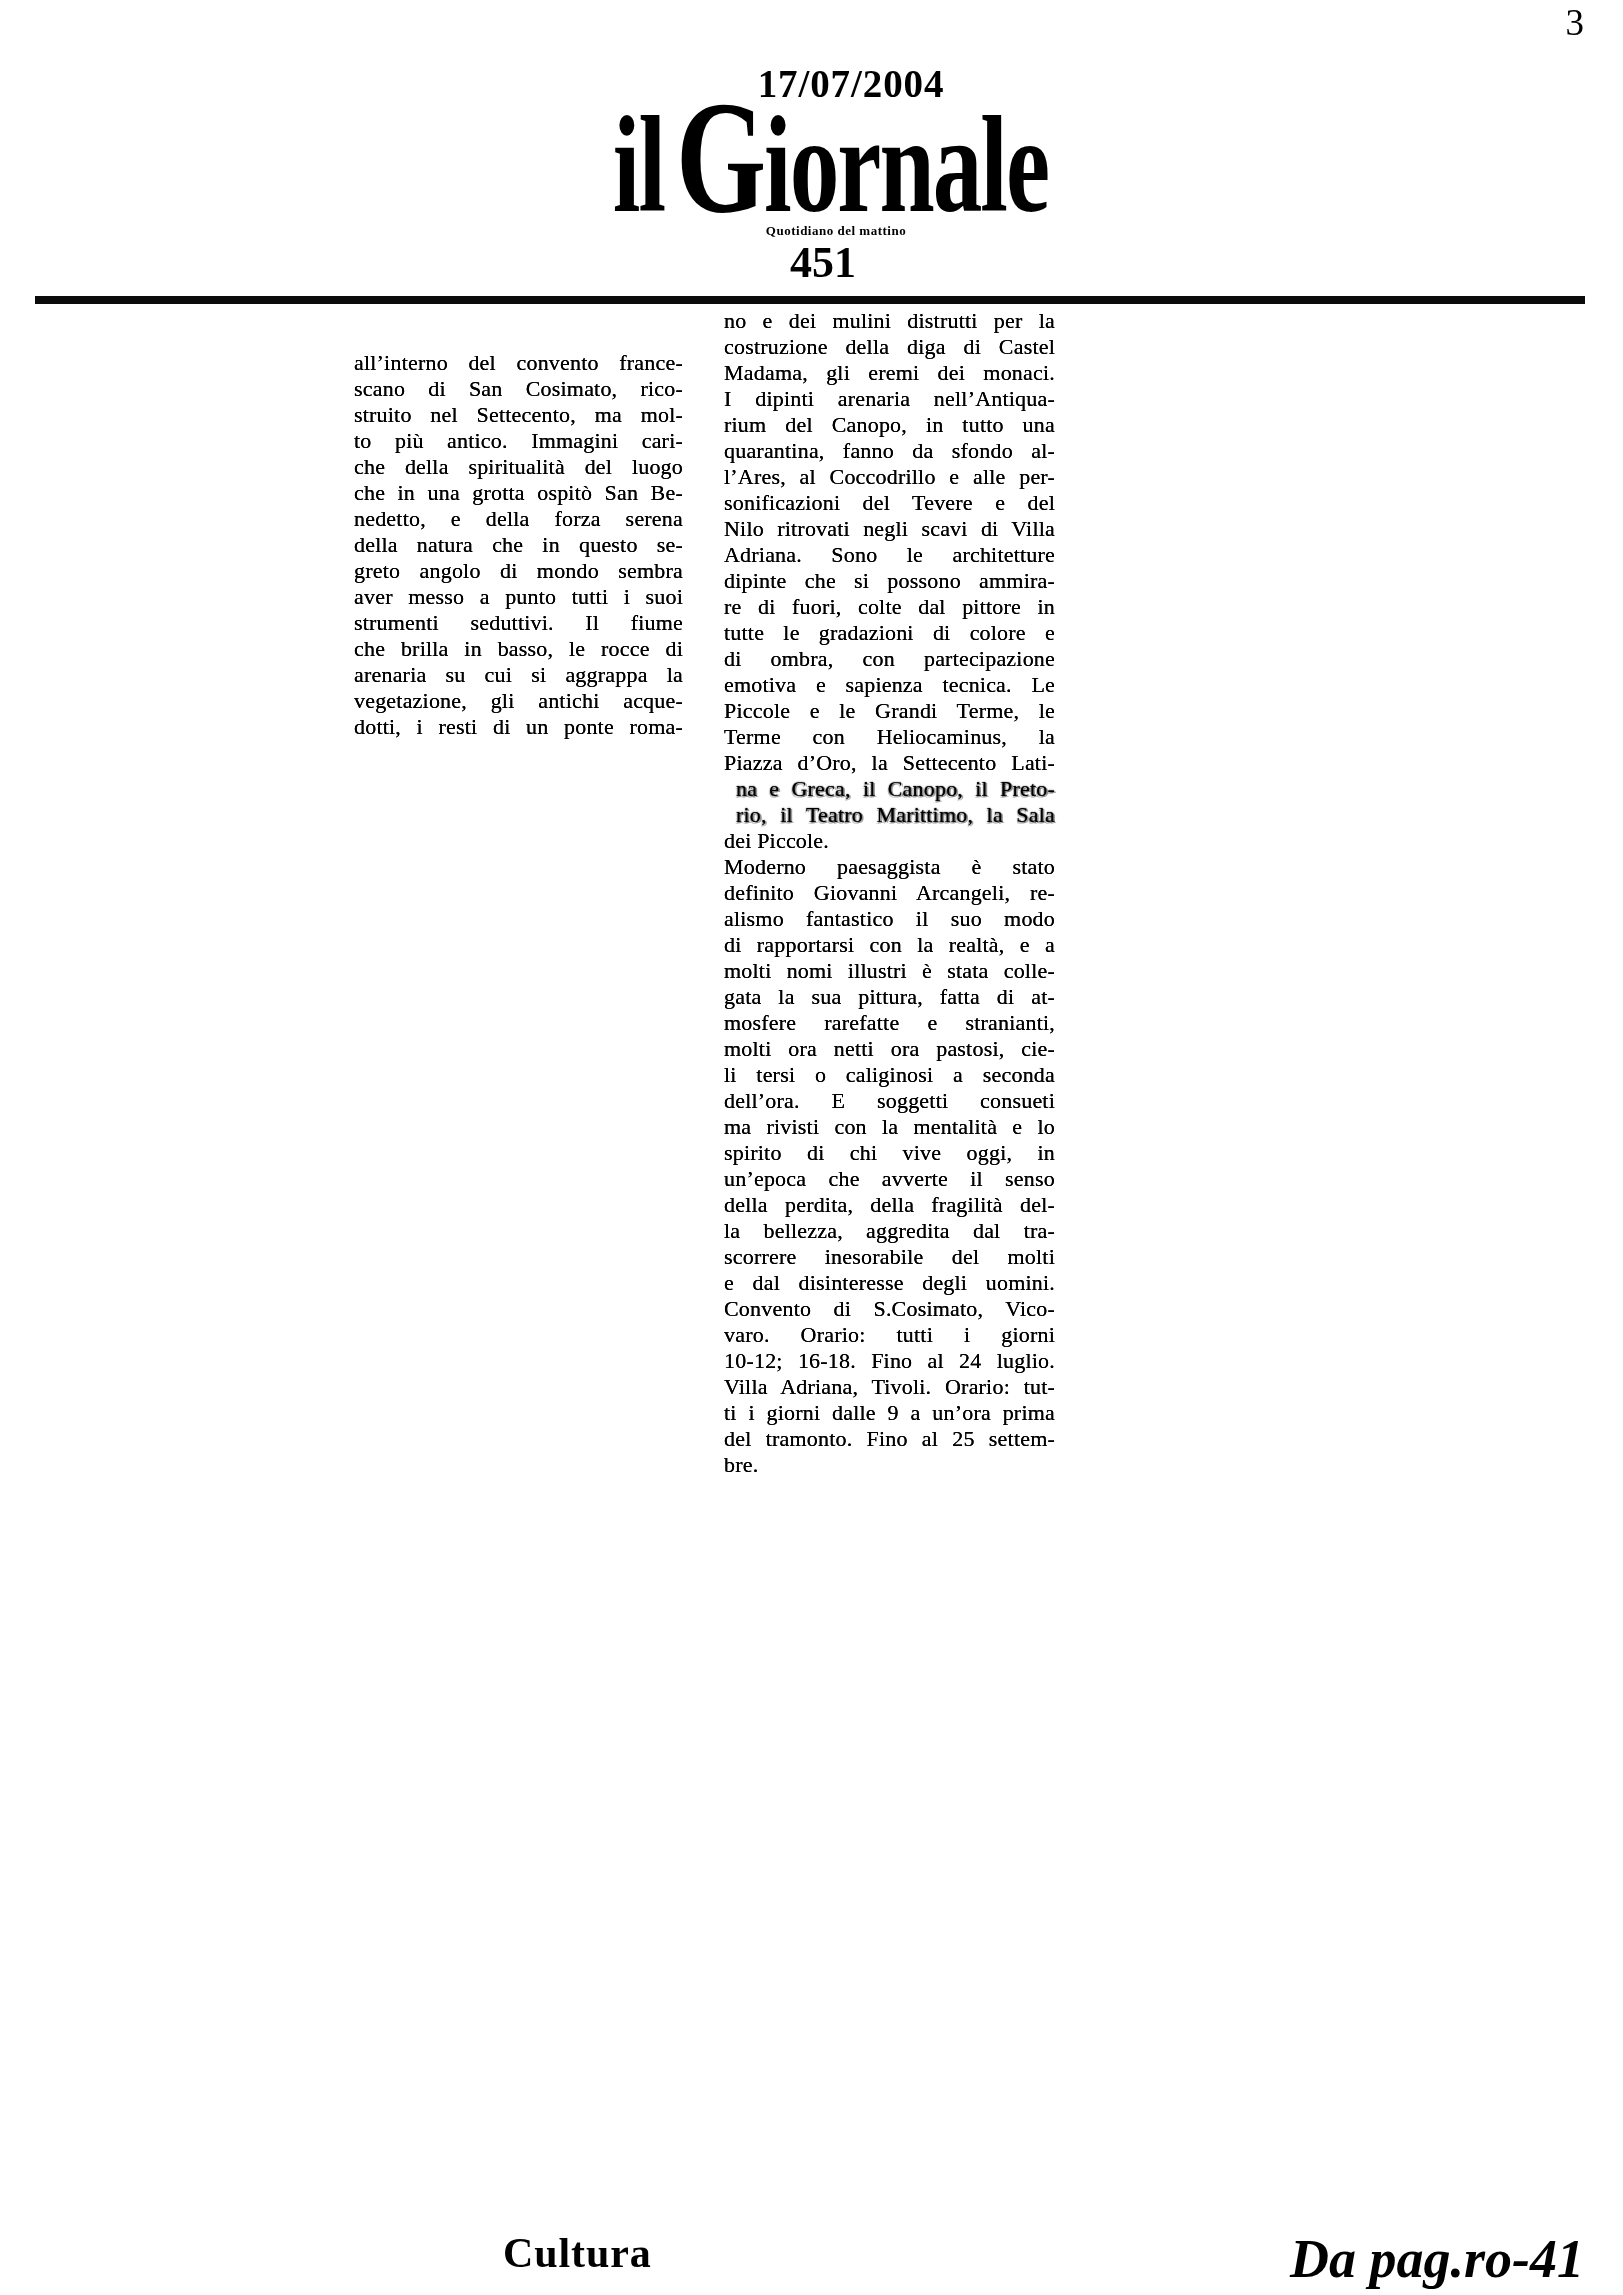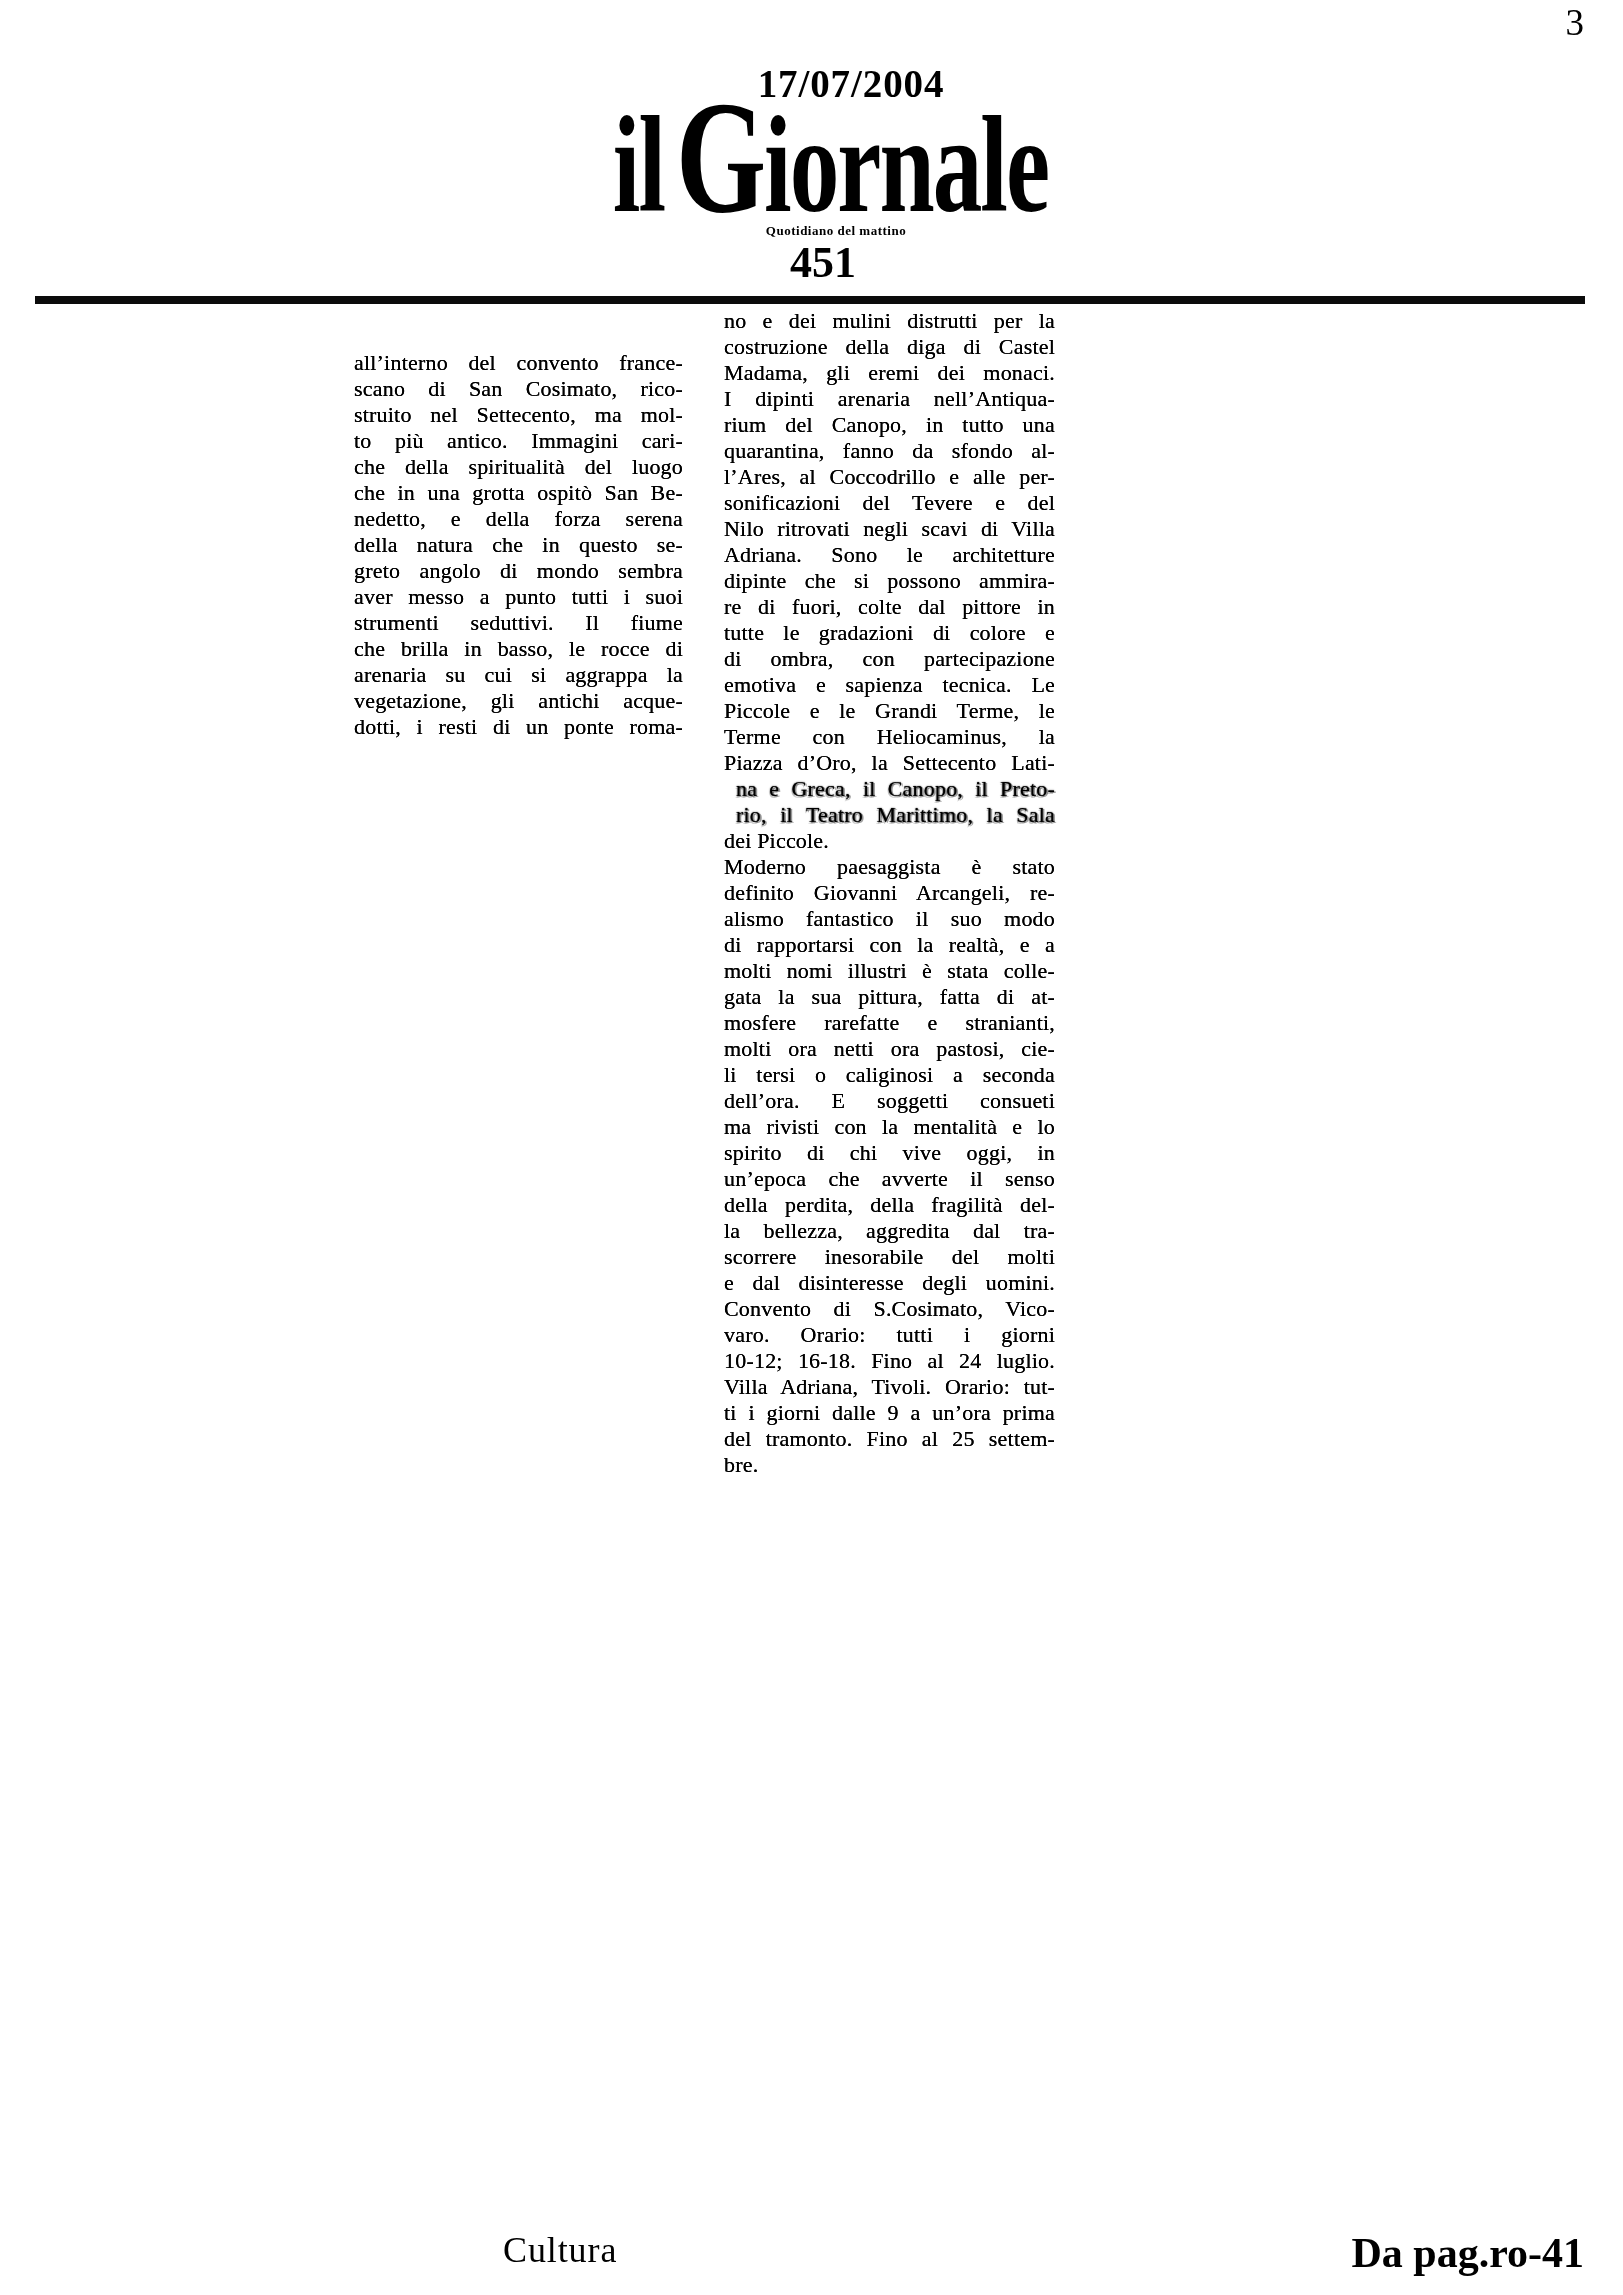--- a/index.html
+++ b/index.html
@@ -113,32 +113,33 @@
   #rp1 .tline:nth-child(20) {
     text-shadow: 0 0 1.5px rgba(0,0,0,0.9), 1.8px 0.9px 0 rgba(0,0,0,0.35), -0.9px 1.8px 0 rgba(0,0,0,0.2);
     margin-left: 12px;
   }
 
   
   .footer-section {
     position: absolute;
     top: 2232px;
     left: 503px;
-    font-size: 36px;
-    font-weight: normal;
+    font-size: 42px;
+    font-weight: bold;
     letter-spacing: 0.9px;
     line-height: 1;
   }
   .footer-ref {
     position: absolute;
     top: 2232px;
     right: 40px;
-    font-size: 42px;
-    font-weight: bold;
-    line-height: 1;
+    font-size: 54px;
+    font-weight: bold;
+    line-height: 1;
+    font-style: italic;
   }
 </style>
 </head>
 <body>
 
 <div class="page-no">3</div>
 
 <div class="date">17/07/2004</div>
 
 <div class="logo">

